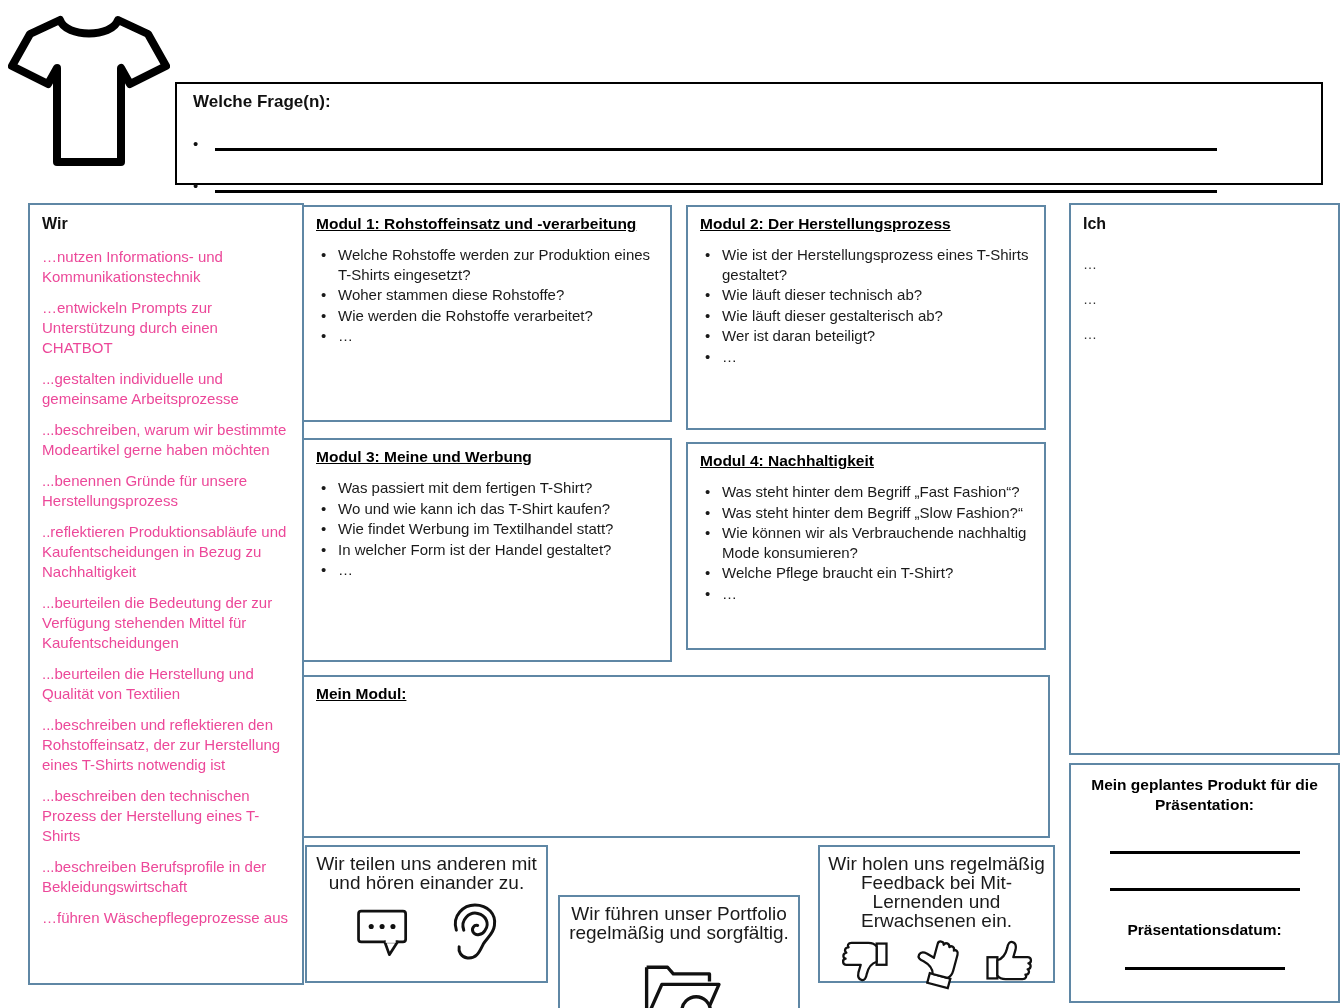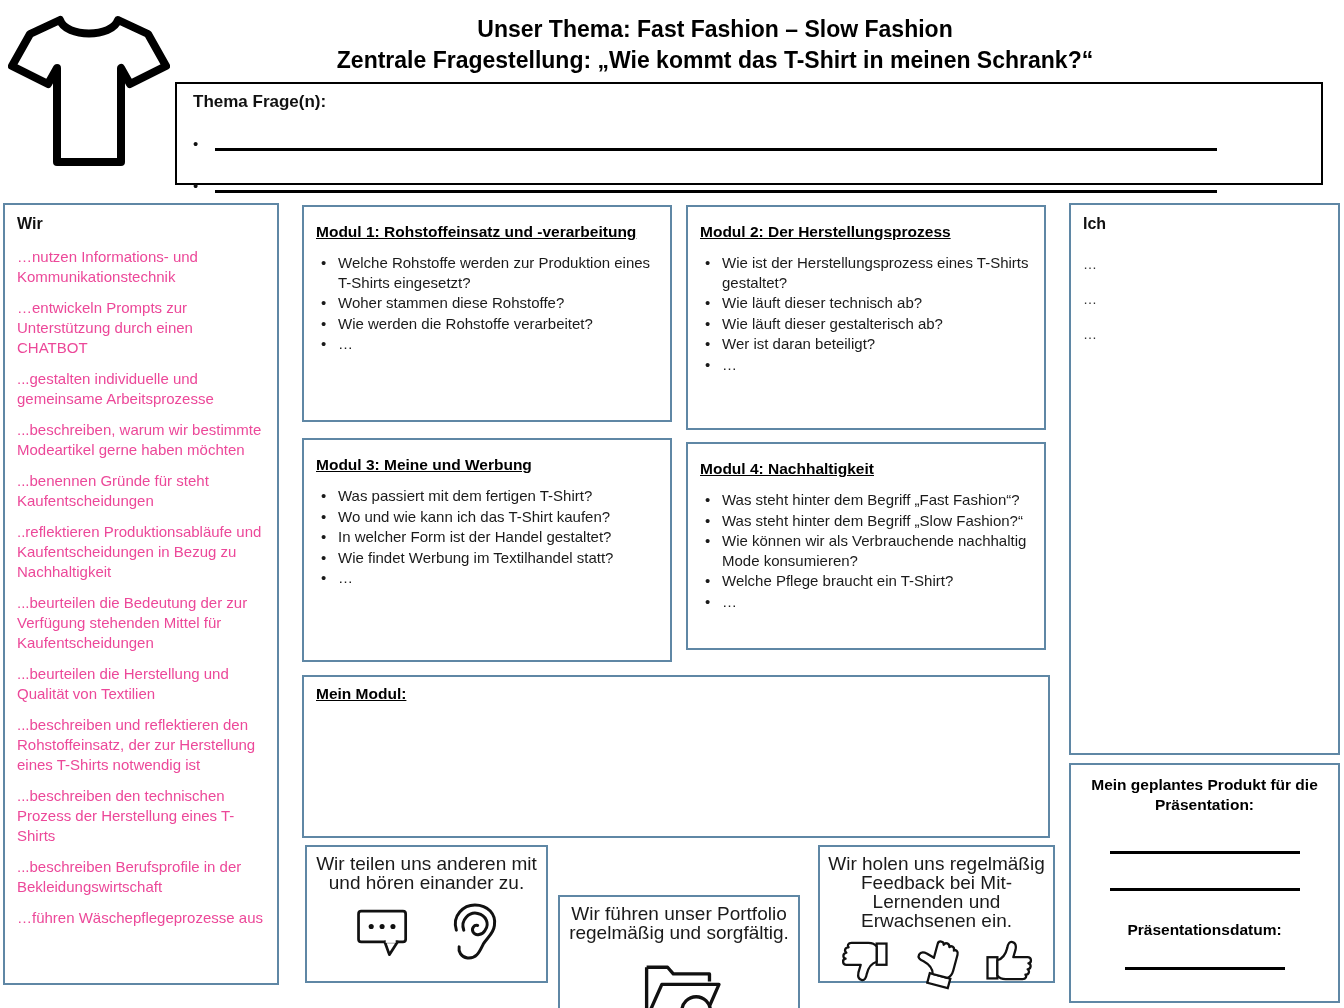--- a/index.html
+++ b/index.html
@@ -36,30 +36,30 @@
   .frage-row .blank-line { width: 1002px; border-bottom: 3px solid #000; height: 100%; }
   .frage-row + .frage-row { margin-top: 18px; }
 
   
   .bluebox {
     border: 2px solid #5f87a5;
     background: #fff;
   }
 
   
-  #wir-box { left: 3px; top: 203px; width: 276px; height: 782px; padding: 10px 10px 10px 12px; }
+  #wir-box { left: 28px; top: 203px; width: 276px; height: 782px; padding: 10px 10px 10px 12px; }
   #wir-box .box-head { font-weight: bold; font-size: 16px; margin-bottom: 14px; }
   #wir-box .stmt { font-size: 15px; line-height: 20px; margin-bottom: 11px; color: #ec4899; }
 
   #ich-box { left: 1069px; top: 203px; width: 271px; height: 552px; padding: 10px 12px; }
   #ich-box .box-head { font-weight: bold; font-size: 16px; margin-bottom: 22px; }
   #ich-box .stmt { font-size: 14px; line-height: 18px; margin-bottom: 17px; color: #333; }
 
   
-  .module { padding: 16px 12px; }
+  .module { padding: 8px 12px; }
   #modul1 { left: 302px; top: 205px; width: 370px; height: 217px; }
   #modul2 { left: 686px; top: 205px; width: 360px; height: 225px; }
   #modul3 { left: 302px; top: 438px; width: 370px; height: 224px; }
   #modul4 { left: 686px; top: 442px; width: 360px; height: 208px; }
   .module-title {
     font-weight: bold; font-size: 15.5px; text-decoration: underline;
     margin-bottom: 12px; color: #000;
   }
   .qlist { list-style: none; }
   .qlist li {
@@ -97,45 +97,41 @@
 <body>
 
 <div id="page">
 
   <div class="abs" id="tshirt-wrap">
     <svg width="162" height="172" viewBox="0 0 162 172">
       <path d="M52 16 C 58 34, 104 34, 110 16 L 140 30 L 158 62 L 122 80 L 113 64 L 113 158 L 49 158 L 49 64 L 40 80 L 4 62 L 22 30 Z" fill="#ffffff" stroke="#000000" stroke-width="8" stroke-linejoin="round"></path>
     </svg>
   </div>
 
-  <div class="abs" id="title-block">
-    <div>Unser Thema: Fast Fashion – Slow Fashion</div>
-    <div>Zentrale Fragestellung: „Wie kommt das T-Shirt in meinen Schrank?“</div>
-  </div>
 
   <div class="abs" id="fragen-box">
-    <div class="label">Thema Frage(n):</div>
+    <div class="label">Welche Frage(n):</div>
     <div class="frage-row">
       <span class="bullet-dot">•</span>
       <span class="blank-line"></span>
     </div>
     <div class="frage-row">
       <span class="bullet-dot">•</span>
       <span class="blank-line"></span>
     </div>
   </div>
 
   <div class="abs bluebox" id="wir-box">
     <div class="box-head">Wir</div>
     <div>
         <div class="stmt">…nutzen Informations- und Kommunikationstechnik</div>
         <div class="stmt">…entwickeln Prompts zur Unterstützung durch einen CHATBOT</div>
         <div class="stmt">...gestalten individuelle und gemeinsame Arbeitsprozesse</div>
         <div class="stmt">...beschreiben, warum wir bestimmte Modeartikel gerne haben möchten</div>
-        <div class="stmt">...benennen Gründe für steht Kaufentscheidungen</div>
+        <div class="stmt">...benennen Gründe für unsere Herstellungsprozess</div>
         <div class="stmt">..reflektieren Produktionsabläufe und Kaufentscheidungen in Bezug zu Nachhaltigkeit</div>
         <div class="stmt">...beurteilen die Bedeutung der zur Verfügung stehenden Mittel für Kaufentscheidungen</div>
         <div class="stmt">...beurteilen die Herstellung und Qualität von Textilien</div>
         <div class="stmt">...beschreiben und reflektieren den Rohstoffeinsatz, der zur Herstellung eines T-Shirts notwendig ist</div>
         <div class="stmt">...beschreiben den technischen Prozess der Herstellung eines T-Shirts</div>
         <div class="stmt">...beschreiben Berufsprofile in der Bekleidungswirtschaft</div>
         <div class="stmt">…führen Wäschepflegeprozesse aus</div>
       </div>
   </div>
 
@@ -158,22 +154,22 @@
         <li>Wer ist daran beteiligt?</li>
         <li>…</li>
       </ul>
   </div>
 
   <div class="abs bluebox module" id="modul3">
     <div class="module-title">Modul 3: Meine und Werbung</div>
     <ul class="qlist">
         <li>Was passiert mit dem fertigen T-Shirt?</li>
         <li>Wo und wie kann ich das T-Shirt kaufen?</li>
+        <li>Wie findet Werbung im Textilhandel statt?</li>
         <li>In welcher Form ist der Handel gestaltet?</li>
-        <li>Wie findet Werbung im Textilhandel statt?</li>
         <li>…</li>
       </ul>
   </div>
 
   <div class="abs bluebox module" id="modul4">
     <div class="module-title">Modul 4: Nachhaltigkeit</div>
     <ul class="qlist">
         <li>Was steht hinter dem Begriff „Fast Fashion“?</li>
         <li>Was steht hinter dem Begriff „Slow Fashion?“</li>
         <li>Wie können wir als Verbrauchende nachhaltig Mode konsumieren?</li>

